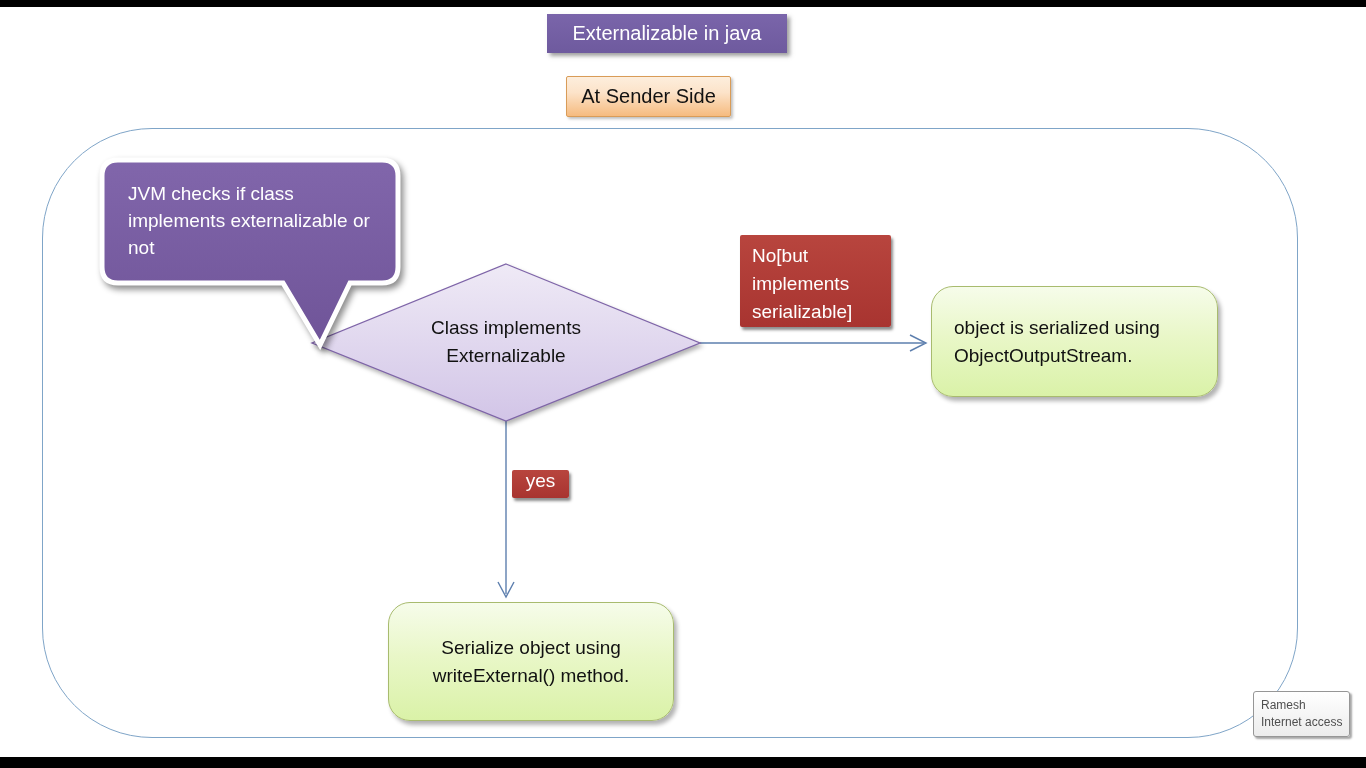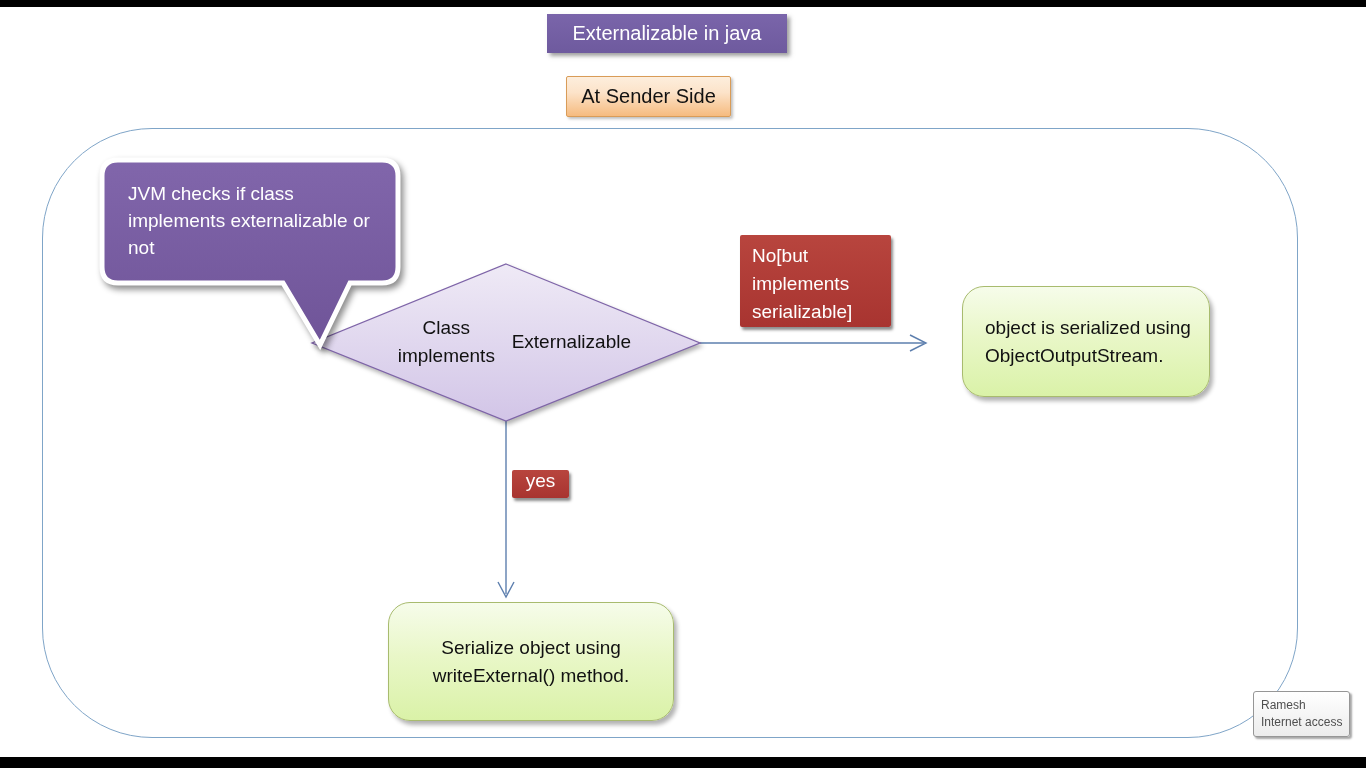--- a/index.html
+++ b/index.html
@@ -67,21 +67,21 @@
   .callout-shadow  { filter: drop-shadow(3px 4px 3px rgba(0,0,0,0.45)); }
 
   .decision-text {
     position: absolute;
     left: 381px; top: 314px;
     width: 250px;
     color: #111111;
     font-size: 19px;
     line-height: 28px;
     text-align: center;
-    display: flex; flex-direction: row; align-items: center;
+    display: flex; flex-direction: column; align-items: center;
     z-index: 3;
   }
   .callout-text {
     position: absolute;
     left: 128px; top: 180px;
     width: 255px;
     color: #ffffff;
     font-size: 19px;
     line-height: 27px;
     z-index: 3;
@@ -114,23 +114,23 @@
     border-radius: 22px;
     box-shadow: 3px 4px 4px rgba(0,0,0,0.30);
     color: #111111;
     font-size: 19px;
     line-height: 28px;
     box-sizing: border-box;
     z-index: 3;
   }
   .no-result {
     left: 931px; top: 286px;
-    width: 248px; height: 111px;
+    width: 287px; height: 111px;
     display: flex; align-items: center;
-    padding-left: 22px; padding-right: 8px; margin-left: 31px;
+    padding-left: 22px; padding-right: 8px;
   }
   .yes-result {
     left: 388px; top: 602px;
     width: 286px; height: 119px;
     display: flex; align-items: center; justify-content: center;
     text-align: center;
     padding: 0 28px;
   }
   .net-tooltip {
     position: absolute;

